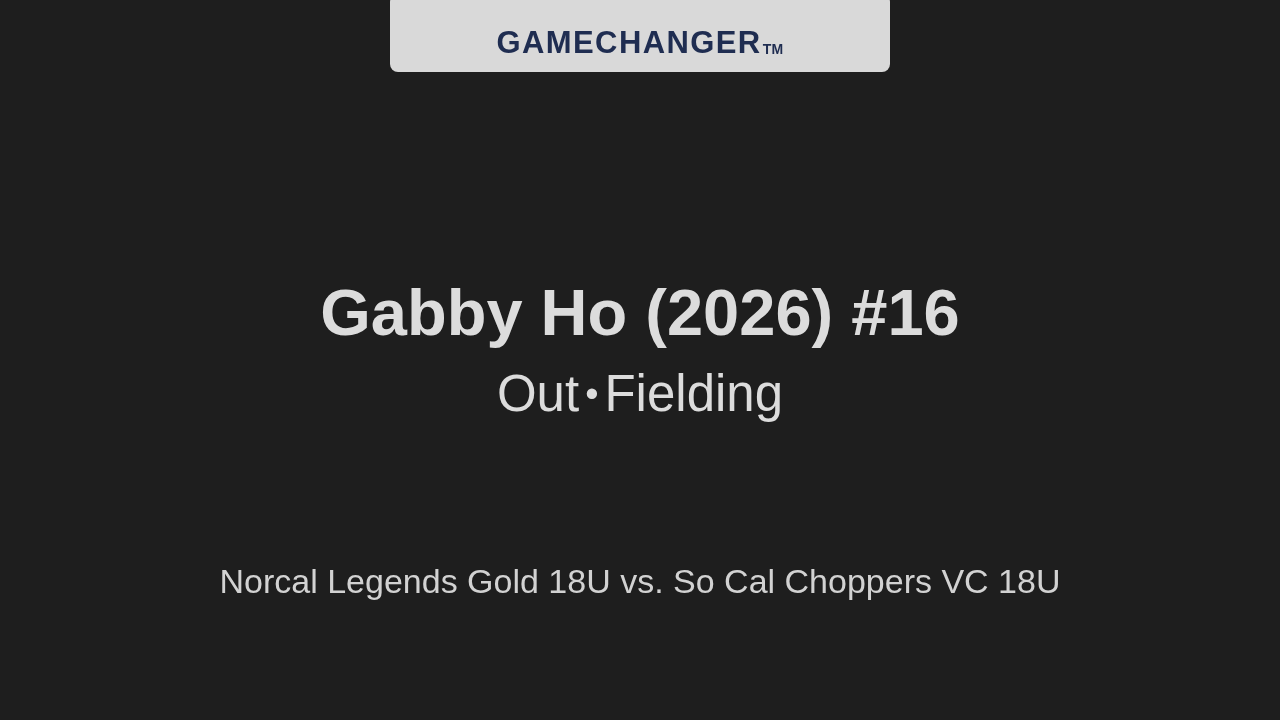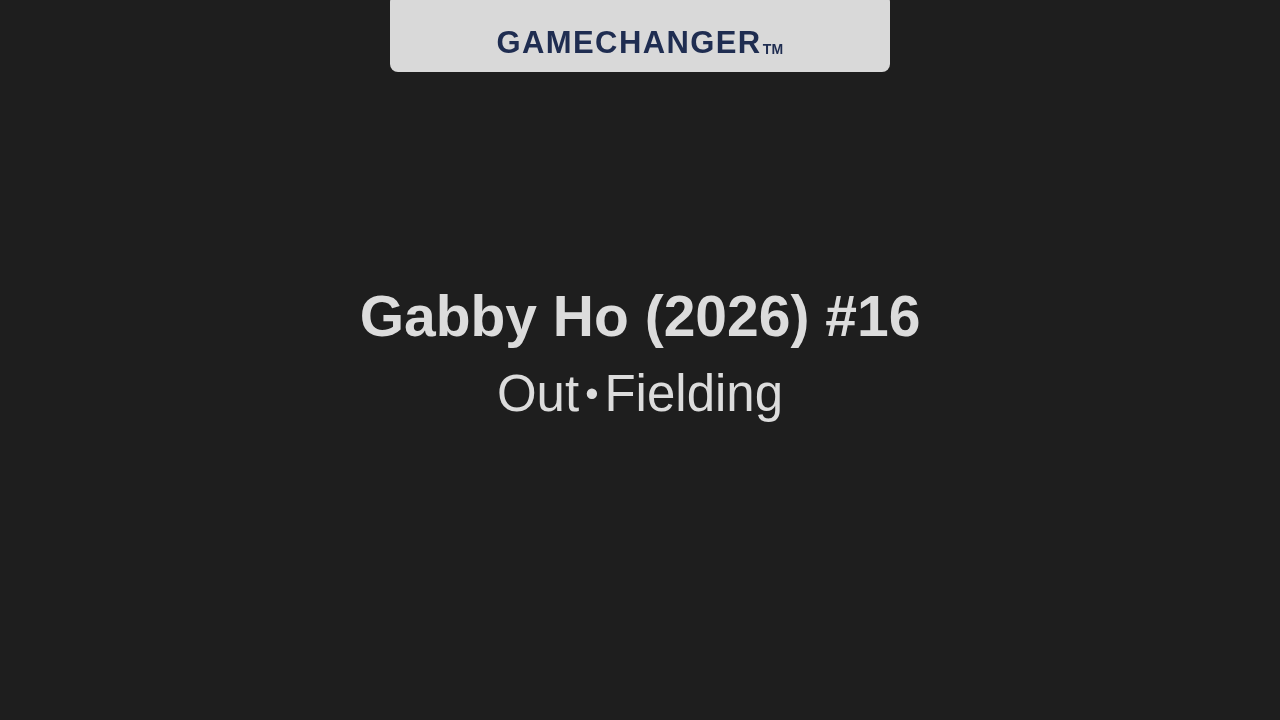--- a/index.html
+++ b/index.html
@@ -71,24 +71,24 @@
     position: absolute;
     left: 0;
     top: 276px;
     width: 1280px;
     text-align: center;
   }
 
   .play-title {
     font-family: "Liberation Sans", sans-serif;
     font-weight: 700;
-    font-size: 57px;
+    font-size: 65px;
     line-height: 1.0;
     color: #dcdcdc;
-    margin: 12px;
+    margin: 4px;
     white-space: nowrap;
   }
 
   .play-subtitle {
     font-family: Liberation Sans, sans-serif;
     font-weight: 400;
     font-size: 51px;
     line-height: 1.0;
     color: #dcdcdc;
     margin: 23px 0 0 0;
@@ -130,14 +130,15 @@
     </div>
   </div>
 
   <div class="center-block">
     <div class="play-title">Gabby Ho (2026) #16</div>
     <div class="play-subtitle">
       <span>Out</span><span class="dot-sep">•</span><span>Fielding</span>
     </div>
   </div>
 
+  <div class="matchup">Norcal Legends Gold 18U vs. So Cal Choppers VC 18U</div>
 
 </div>
 
 </body></html>

